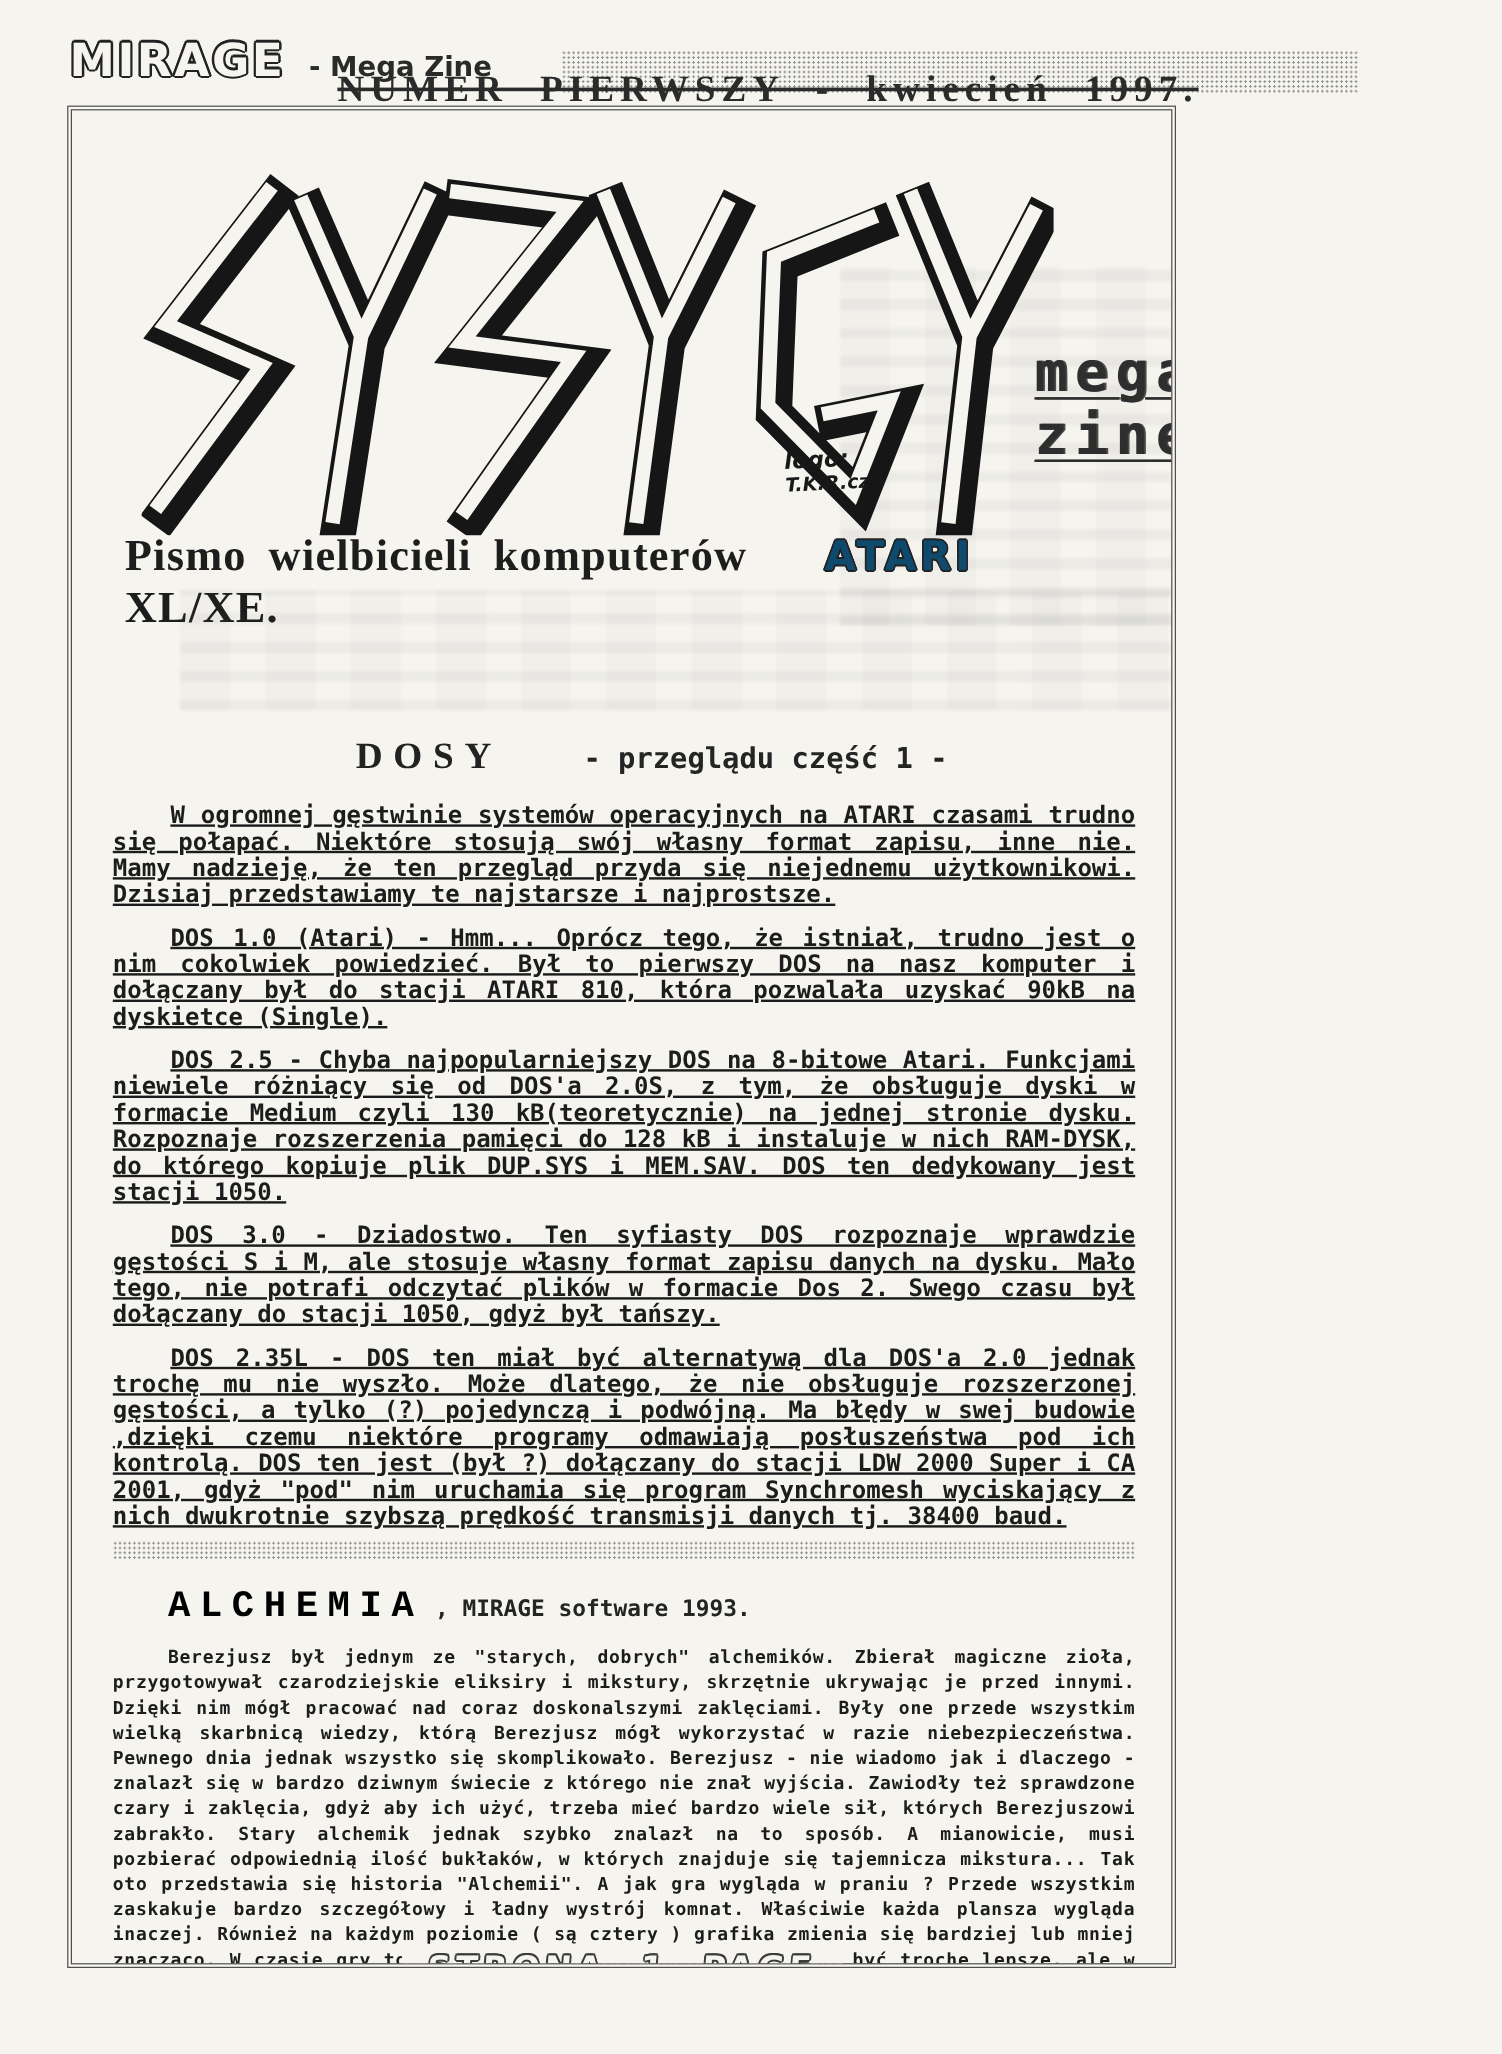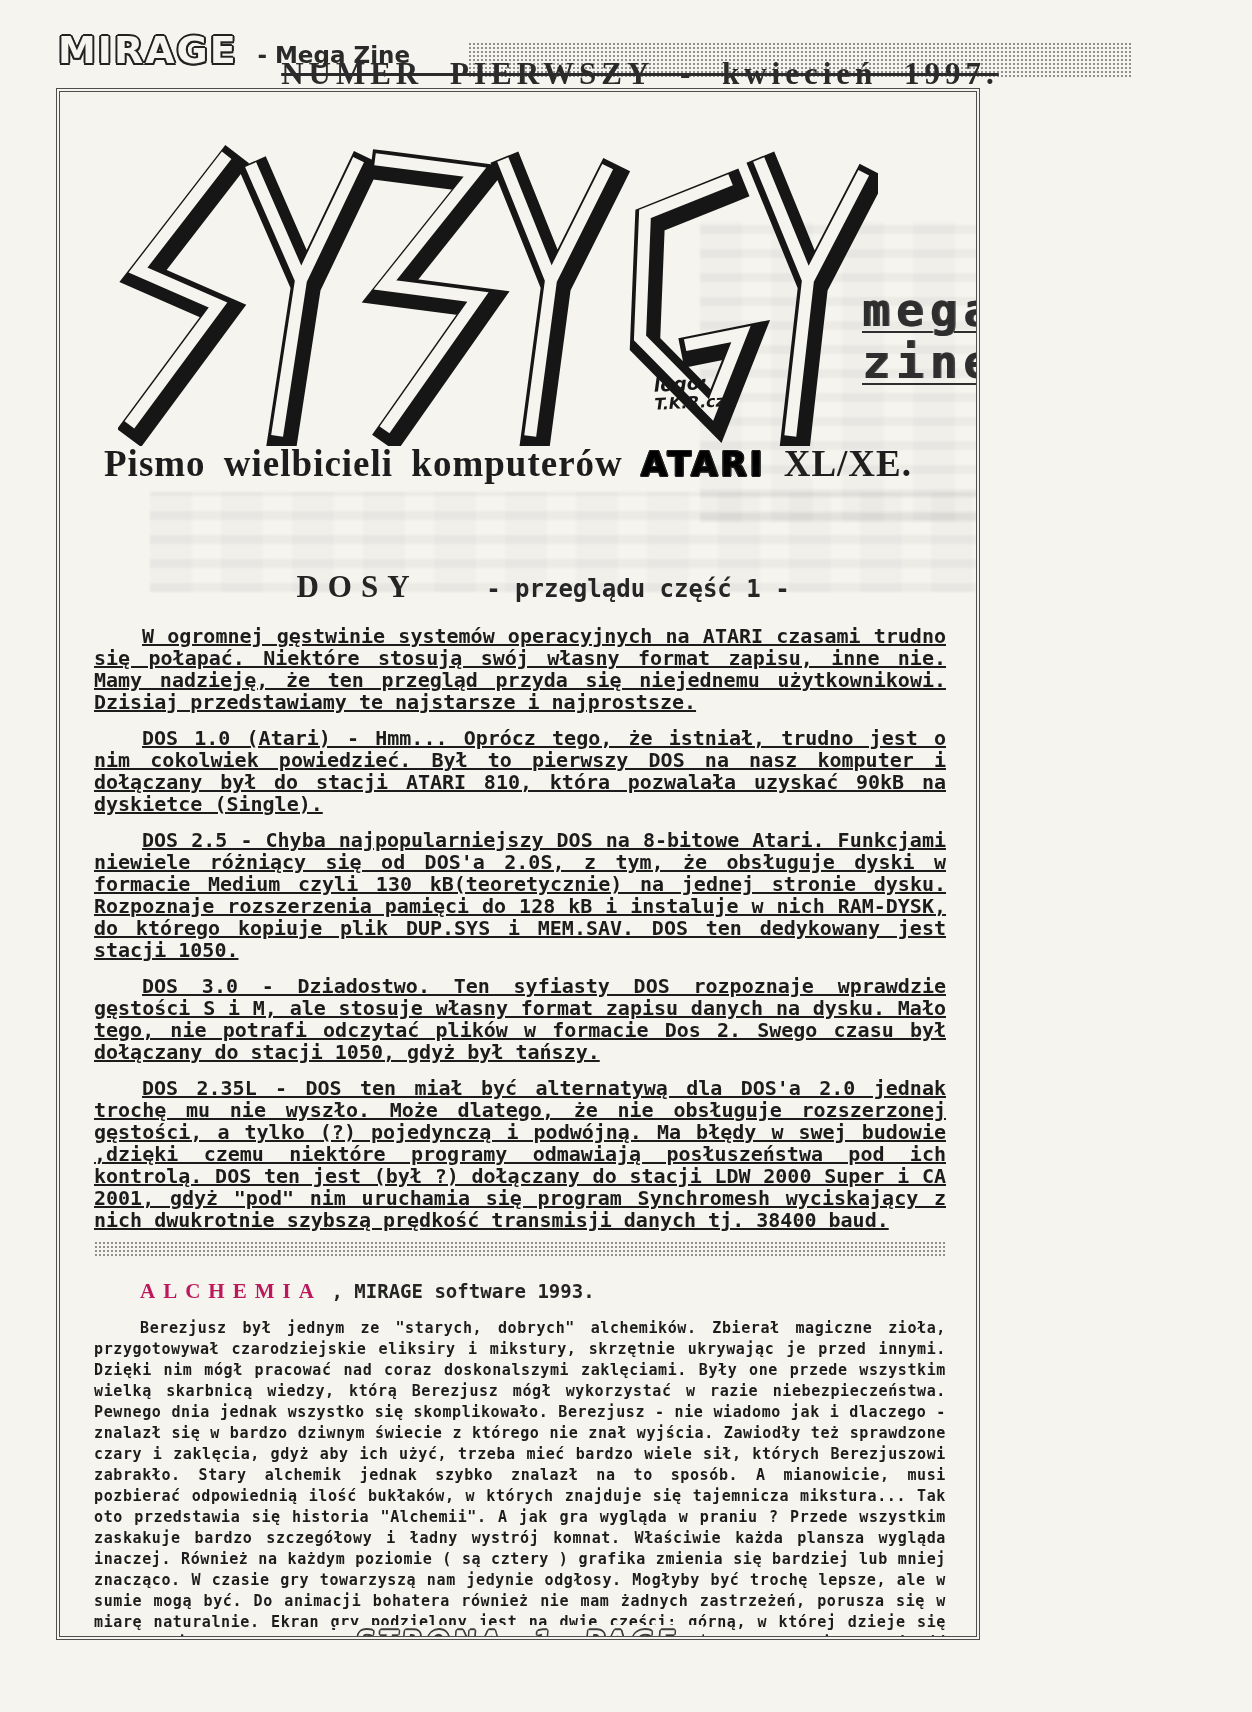--- a/index.html
+++ b/index.html
@@ -50,32 +50,33 @@
   .megazine div{text-decoration:underline;text-decoration-thickness:2px;text-underline-offset:5px;}
   .logo-credit{position:absolute;left:560px;top:238px;z-index:1;
     font-family:"DejaVu Sans", sans-serif;font-style:italic;font-weight:bold;
     font-size:19px;line-height:19px;color:#181818;transform:rotate(-3deg);}
   .logo-credit .l2{font-size:16px;}
   
   .tagline{margin:6px 0 0 10px;font-family:"Liberation Serif", serif;font-weight:bold;
     font-size:37px;letter-spacing:1px;color:#1d1d1d;word-spacing:8px;}
   .outline-thin{
     font-family:"DejaVu Sans", sans-serif;font-weight:bold;letter-spacing:3px;
-    color:#000000;
+    color:#0c4a6e;
     text-shadow:1.4px 0 #222,-1.4px 0 #222,0 1.4px #222,0 -1.4px #222,1px 1px #222,-1px -1px #222,1px -1px #222,-1px 1px #222;
+    margin-left:46px;
   }
   
   .section-head{margin:84px 0 0 46px;white-space:nowrap;text-align:center;}
   .head-main{font-family:"Liberation Serif", serif;font-weight:bold;font-size:31px;
     letter-spacing:9px;color:#222;}
   .head-sub{font-family:"DejaVu Sans Mono", monospace;font-weight:bold;font-size:24px;
     color:#242424;margin-left:58px;}
   .section-head2{margin:22px 0 0 46px;white-space:nowrap;}
-  .head-main2{font-family:Liberation Serif, serif;font-weight:bold;font-size:21px;
-    letter-spacing:8px;color:#be185d;}
+  .head-main2{font-family:Liberation Mono, monospace;font-weight:bold;font-size:31px;
+    letter-spacing:8px;color:#000000;}
   .head-sub2{font-family:"DejaVu Sans Mono", monospace;font-weight:bold;font-size:19px;color:#242424;}
   
   .para{margin:14px 0 0 0;font-size:20px;line-height:22px;font-weight:bold;
     text-align:justify;text-indent:48px;color:#1c1c1c;text-decoration:underline;}
   .para-first{margin-top:20px;}
   .byline{margin-top:6px;text-align:right;font-size:16px;font-weight:bold;color:#1c1c1c;}
   .halftone-mid{margin-top:10px;height:16px;width:100%;}
   .para-alch{margin:14px 0 0 0;font-size:15px;line-height:21px;font-weight:bold;
     text-align:justify;text-indent:46px;color:#1c1c1c;letter-spacing:0.6px;}
   

